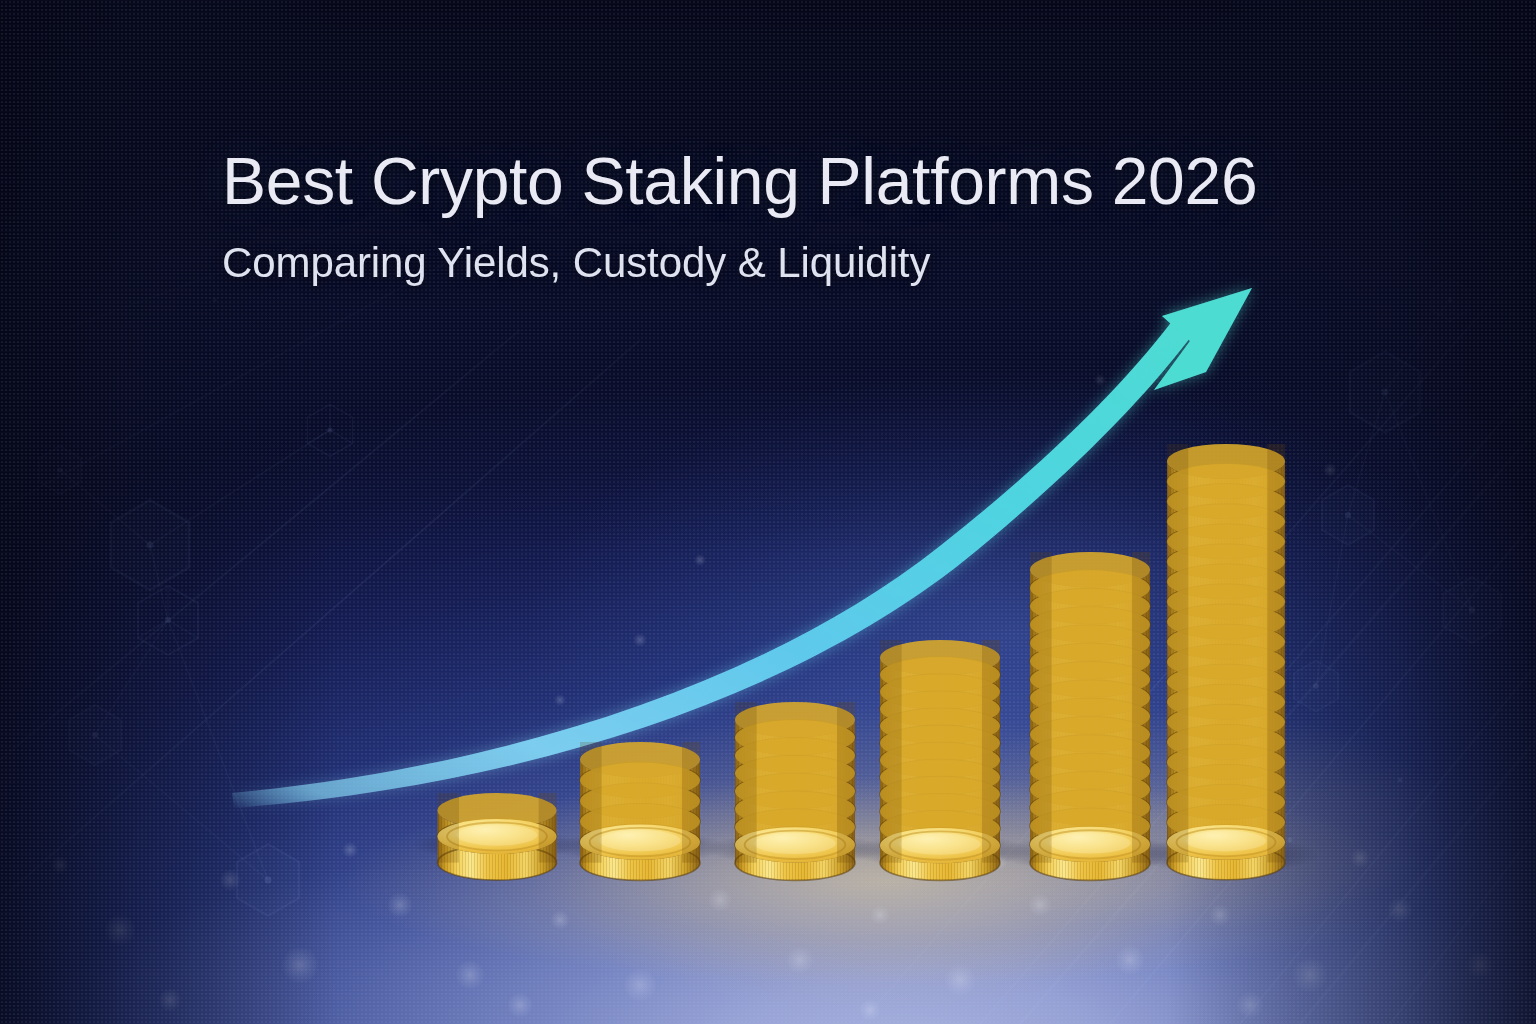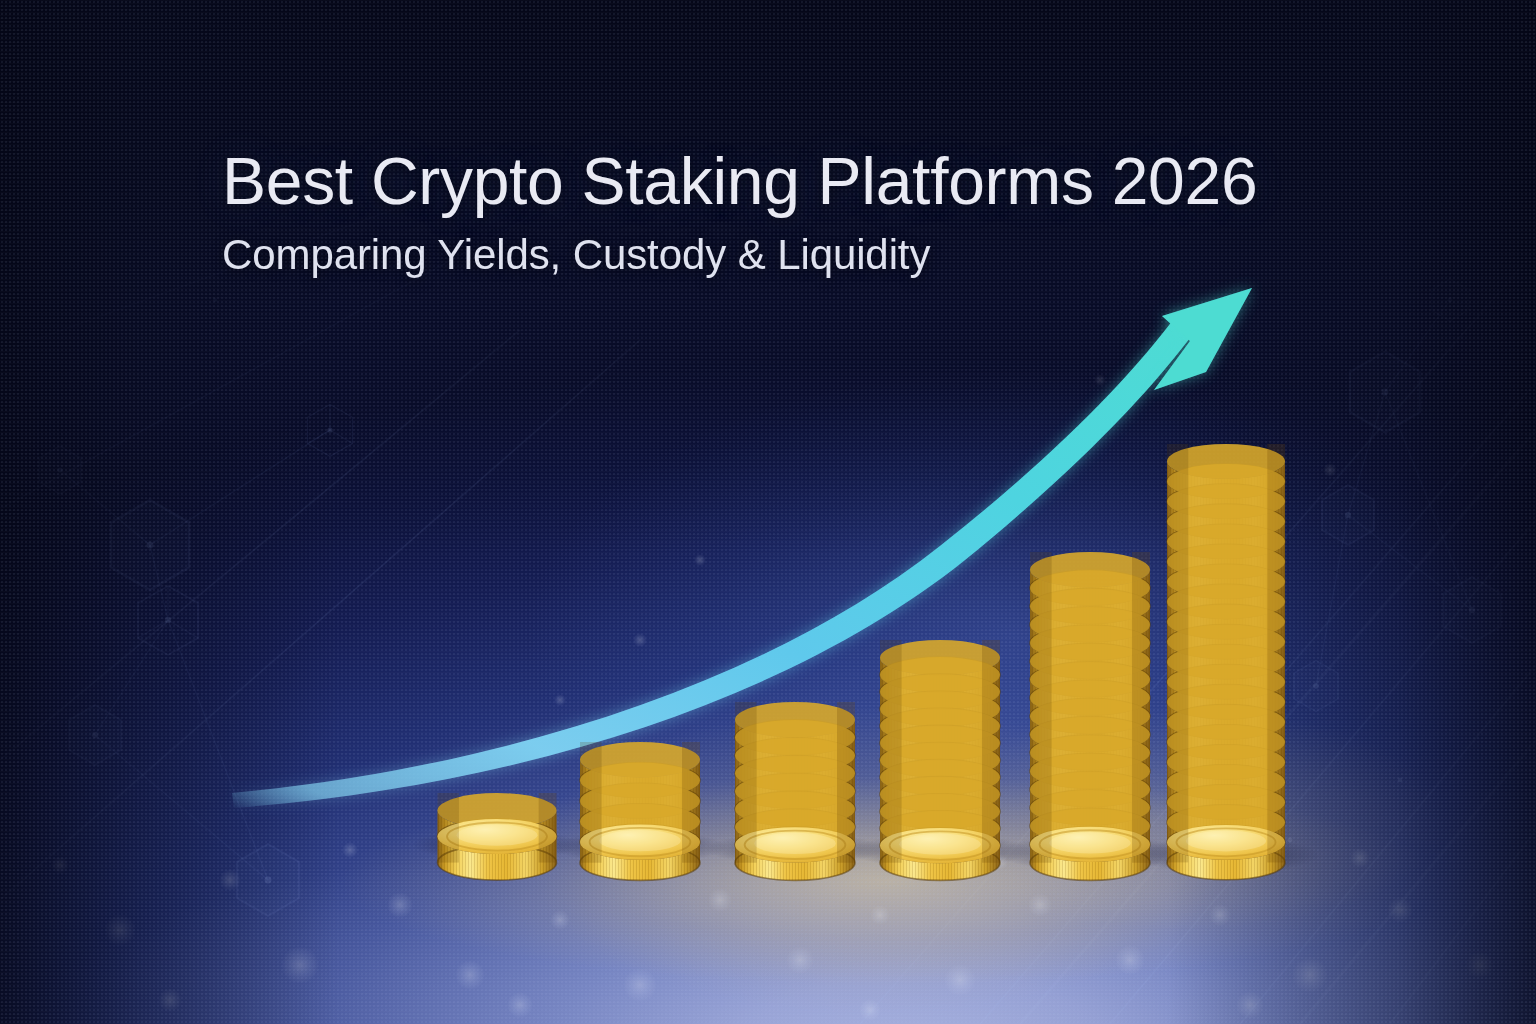--- a/index.html
+++ b/index.html
@@ -56,21 +56,21 @@
   #title{
     font-size:66px;
     font-weight:400;
     letter-spacing:-0.3px;
     color:#e9eaf3;
     line-height:1.0;
     text-shadow:0 2px 14px rgba(0,0,0,.55), 0 0 34px rgba(120,150,230,.18);
     white-space:nowrap;
   }
   #subtitle{
-    margin-top:20px;
+    margin-top:28px;
     font-size:42px;
     font-weight:400;
     letter-spacing:-0.1px;
     color:#dfe2ef;
     line-height:1.0;
     text-shadow:0 2px 12px rgba(0,0,0,.5);
     white-space:nowrap;
   }
   
   #arrow-layer,#coins-layer{position:absolute;inset:0;}

